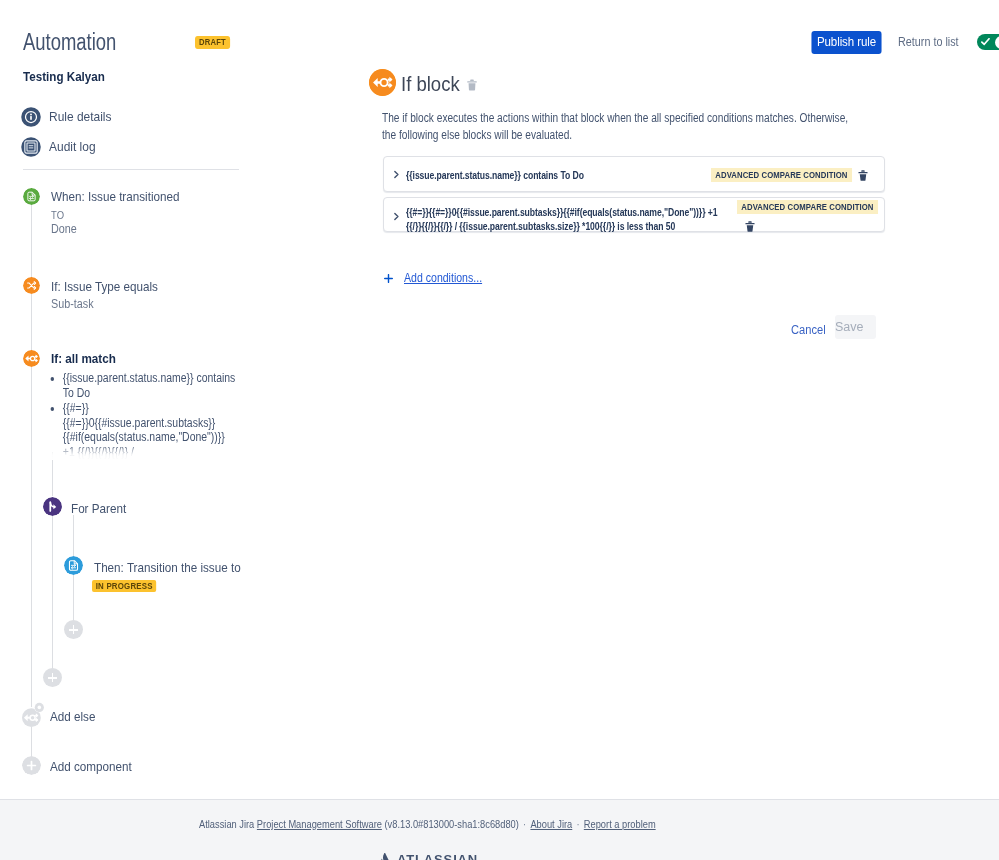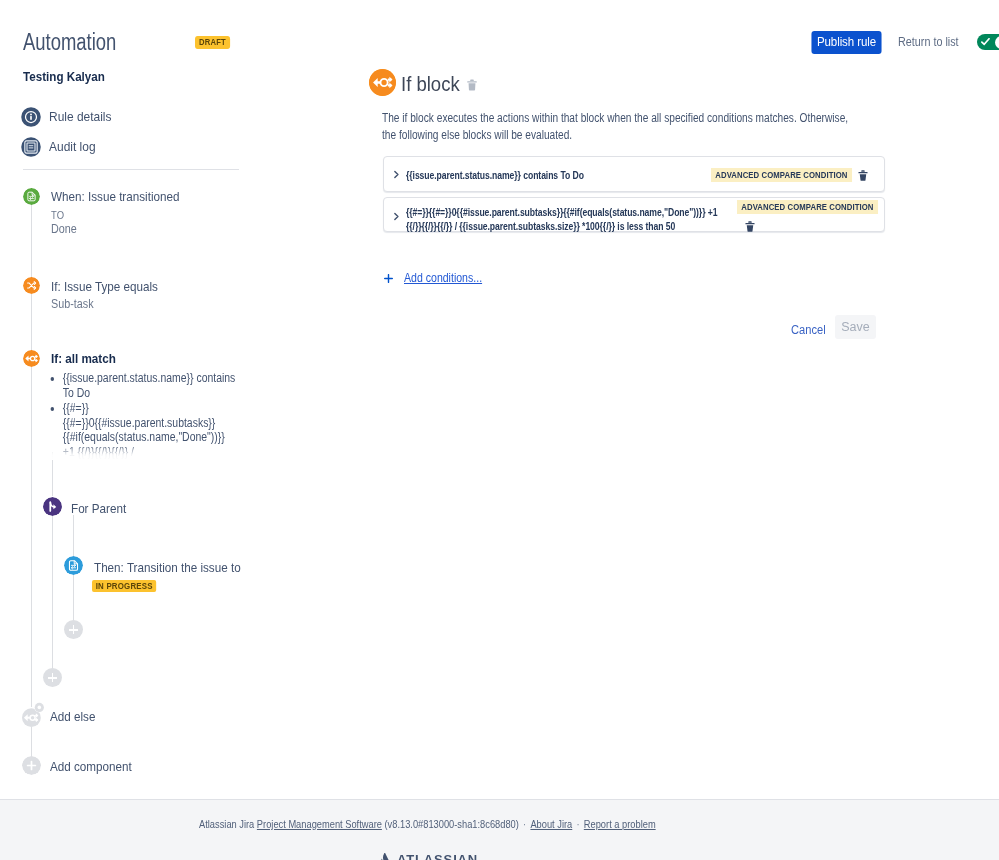--- a/index.html
+++ b/index.html
@@ -99,21 +99,21 @@
   .addcond { position:absolute; left:384px; top:270px; }
   .addcond .plus { position:absolute; left:0; top:4px; width:9px; height:9px; }
   .addcond .lbl { position:absolute; left:20px; top:0px; font-size:12px;
       color:#2258D4; text-decoration:underline; line-height:16px; white-space:nowrap;
       transform:scaleX(0.88); transform-origin:left top; }
   .cancel-btn { position:absolute; left:791px; top:321px; font-size:12.5px;
       color:#3A63C4; line-height:18px; cursor:pointer; white-space:nowrap;
       transform:scaleX(0.89); transform-origin:left top; }
   .save-btn { position:absolute; left:835px; top:315px; width:41px; height:24px;
       background:#F4F5F7; color:#A5ADBA; font-size:12.5px; border:none;
-      border-radius:3px; line-height:24px; text-align:center; padding:0; }
+      border-radius:3px; line-height:24px; padding:0; }
 
   
   .footer-sep { position:absolute; left:0; top:799px; width:999px; height:1px;
       background:#DFE1E6; }
   .footer-bg { position:absolute; left:0; top:800px; width:999px; height:60px;
       background:#F4F5F7; }
   .footer-text { position:absolute; left:199px; top:817px; font-size:11px;
       color:#505F79; line-height:14px; white-space:nowrap;
       transform:scaleX(0.845); transform-origin:left center; }
   .footer-text a { color:#505F79; text-decoration:underline; }

